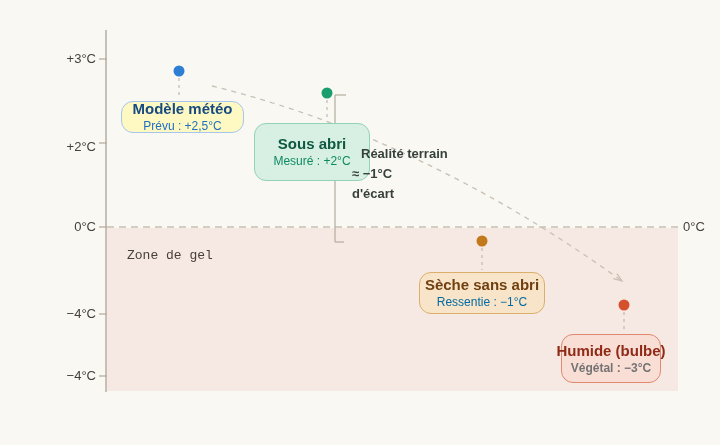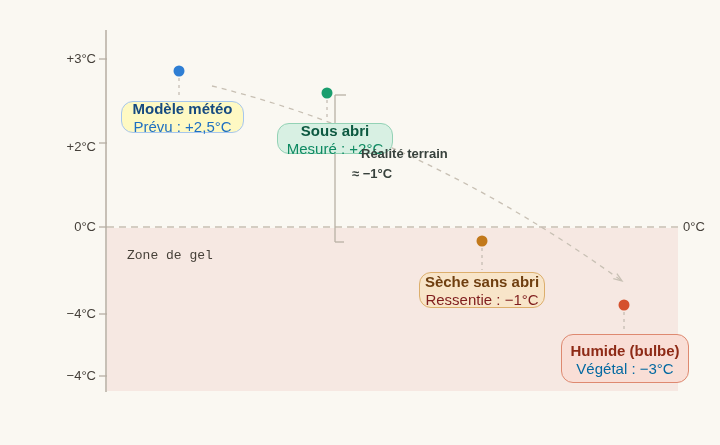--- a/index.html
+++ b/index.html
@@ -24,33 +24,33 @@
   }
   .zone-label{
     position:absolute;left:127px;top:247px;font-size:13px;color:#474139;line-height:17px;font-family:Liberation Mono, monospace;
   }
   .callout{
     position:absolute;box-sizing:border-box;border-radius:12px;
     display:flex;flex-direction:column;align-items:center;justify-content:center;
     text-align:center;gap:1px;
   }
   .callout .title{font-size:15px;font-weight:700;line-height:18px;white-space:nowrap;}
-  .callout .sub{font-size:15px;line-height:15px;white-space:nowrap;}
+  .callout .sub{font-size:12px;line-height:15px;white-space:nowrap;}
   #box-model{left:121px;top:101px;width:123px;height:32px;background:#fef9c3;border:1.5px solid #a6c6ee;}
   #box-model .title{color:#164a80;}
   #box-model .sub{color:#1e6fc2;}
-  #box-shelter{left:277px;top:123px;width:116px;height:31px;background:#d8f0e3;border:1.5px solid #93d2b5;}
+  #box-shelter{left:254px;top:123px;width:116px;height:58px;background:#d8f0e3;border:1.5px solid #93d2b5;}
   #box-shelter .title{color:#0d5941;}
   #box-shelter .sub{color:#0e8a62;}
-  #box-dry{left:419px;top:272px;width:126px;height:36px;background:#f8e5c9;border:1.5px solid #dcae6c;}
+  #box-dry{left:419px;top:272px;width:126px;height:42px;background:#f8e5c9;border:1.5px solid #dcae6c;}
   #box-dry .title{color:#6f3f10;}
-  #box-dry .sub{color:#7f1d1d;}
-  #box-wet{left:561px;top:334px;width:128px;height:49px;background:#f9ded6;border:1.5px solid #de8970;}
+  #box-dry .sub{color:#0369a1;}
+  #box-wet{left:561px;top:334px;width:100px;height:49px;background:#f9ded6;border:1.5px solid #de8970;}
   #box-wet .title{color:#8e2a16;}
-  #box-wet .sub{color:#0369a1;}
+  #box-wet .sub{color:#737373;font-weight:bold;}
   .annotation{
     position:absolute;left:352px;top:144px;font-size:13px;color:#37413c;line-height:20px;font-weight:bold;
   }
   .annotation .l1{padding-left:9px;}
 </style>
 </head>
 <body>
 
 <div id="stage">
 
@@ -113,15 +113,16 @@
     <div class="sub">Ressentie : −1°C</div>
   </div>
   <div class="callout" id="box-wet">
     <div class="title">Humide (bulbe)</div>
     <div class="sub">Végétal : −3°C</div>
   </div>
 
   <div class="annotation">
     <div class="l1">Réalité terrain</div>
     <div class="l2">≈ −1°C</div>
+    <div class="l3">d'écart</div>
   </div>
 
 </div>
 
 </body></html>

